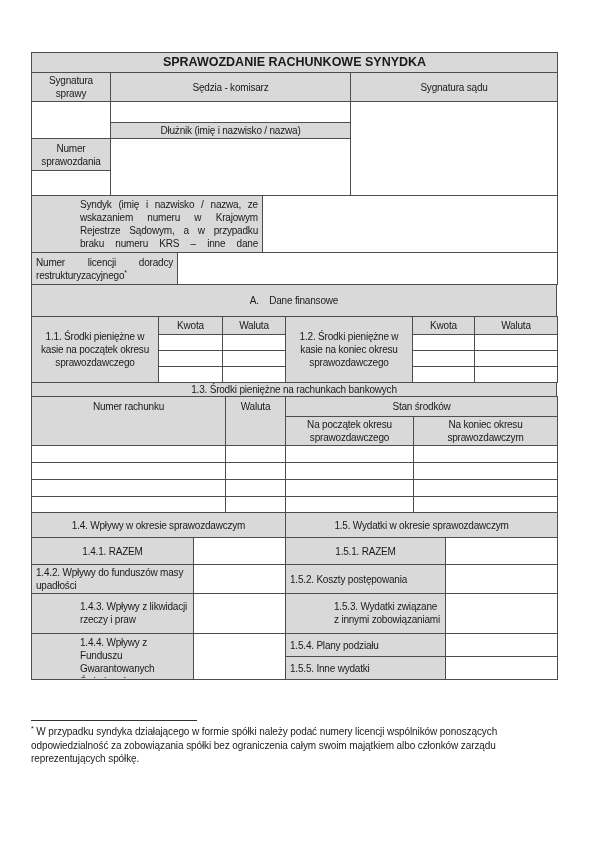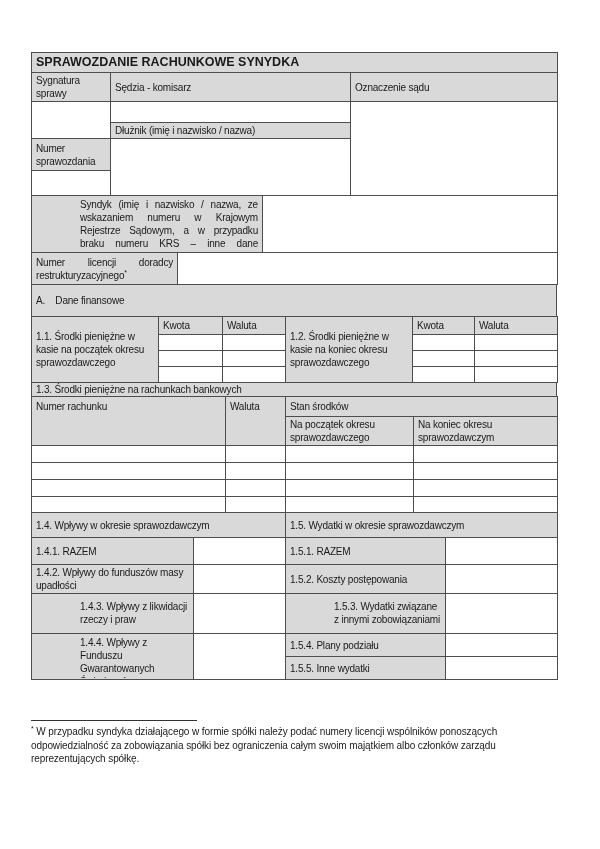--- a/index.html
+++ b/index.html
@@ -11,21 +11,21 @@
   }
   .form { position:absolute; left:31px; top:53px; width:526px; }
   table { border-collapse:collapse; table-layout:fixed; width:526px; margin-top:-1px; }
   td {
     border:1px solid var(--border);
     font-size:10px; line-height:13px; letter-spacing:-0.2px;
     padding:1px 4px; vertical-align:middle; overflow:hidden;
     empty-cells:show; background:#ffffff;
   }
   .shade { background:var(--shade); }
-  .c { }
+  .c { text-align:center; }
   .j { text-align:justify; }
   .title-cell { font-weight:bold; font-size:12.5px; letter-spacing:0; }
   .clip { overflow:hidden;margin-left:44px; }
   sup { font-size:7px; line-height:0; }
   .footnote { position:absolute; left:31px; top:720px; width:526px; }
   .footnote-rule { width:166px; border-top:1px solid #333333; margin-bottom:4px; }
   .footnote p { margin:0; font-size:10px; line-height:13.5px; letter-spacing:-0.1px; }
 </style>
 </head>
 <body>
@@ -39,21 +39,21 @@
           <col style="width:240px">
           <col style="width:207px">
         </colgroup>
       <tbody>
         <tr style="height:20px">
           <td colspan="3" class="shade c title-cell">SPRAWOZDANIE RACHUNKOWE SYNYDKA</td>
         </tr>
         <tr style="height:29px">
           <td class="shade c">Sygnatura sprawy</td>
           <td class="shade c">Sędzia - komisarz</td>
-          <td class="shade c">Oznaczenie sądu</td>
+          <td class="shade c">Sygnatura sądu</td>
         </tr>
         <tr style="height:21px">
           <td rowspan="2"></td>
           <td></td>
           <td rowspan="4"></td>
         </tr>
         <tr style="height:15px">
           <td class="shade c">Dłużnik (imię i nazwisko / nazwa)</td>
         </tr>
         <tr style="height:32px">

